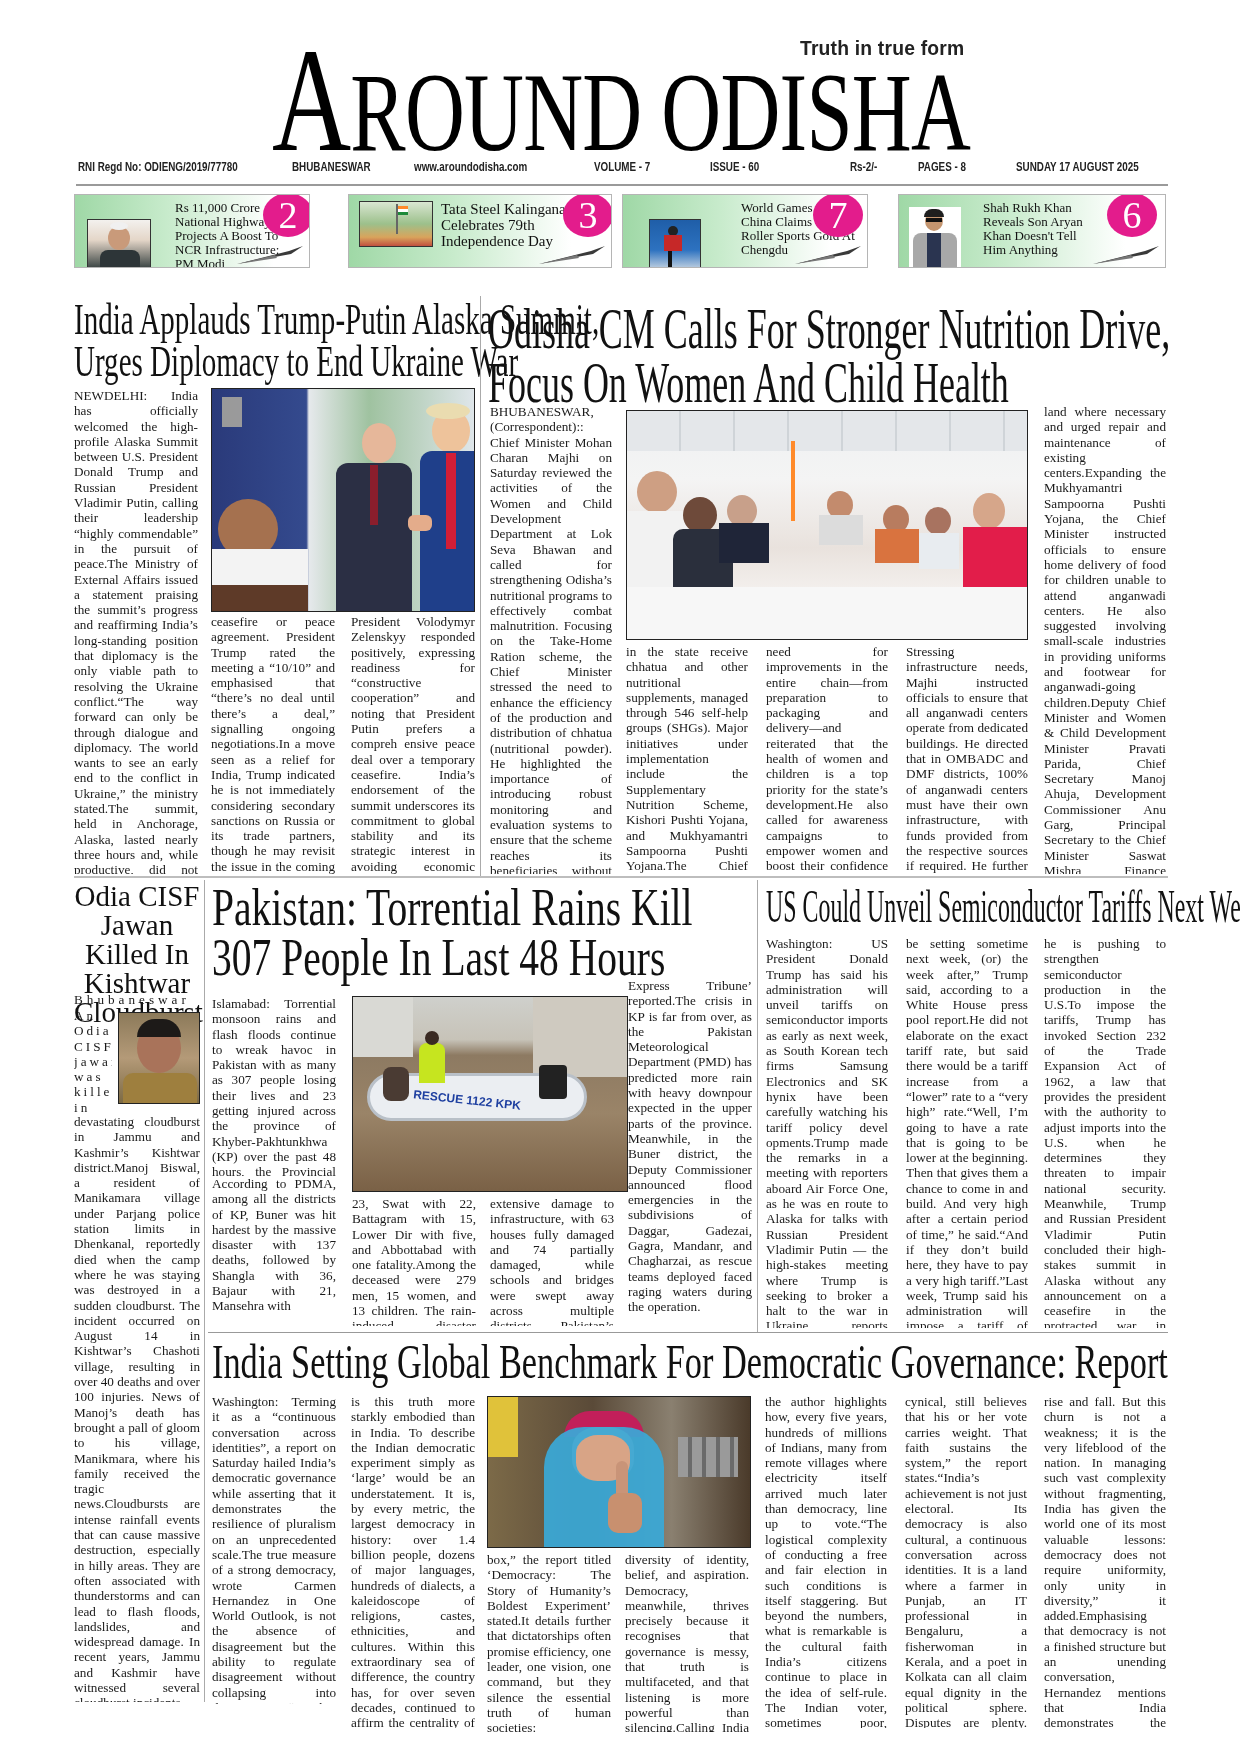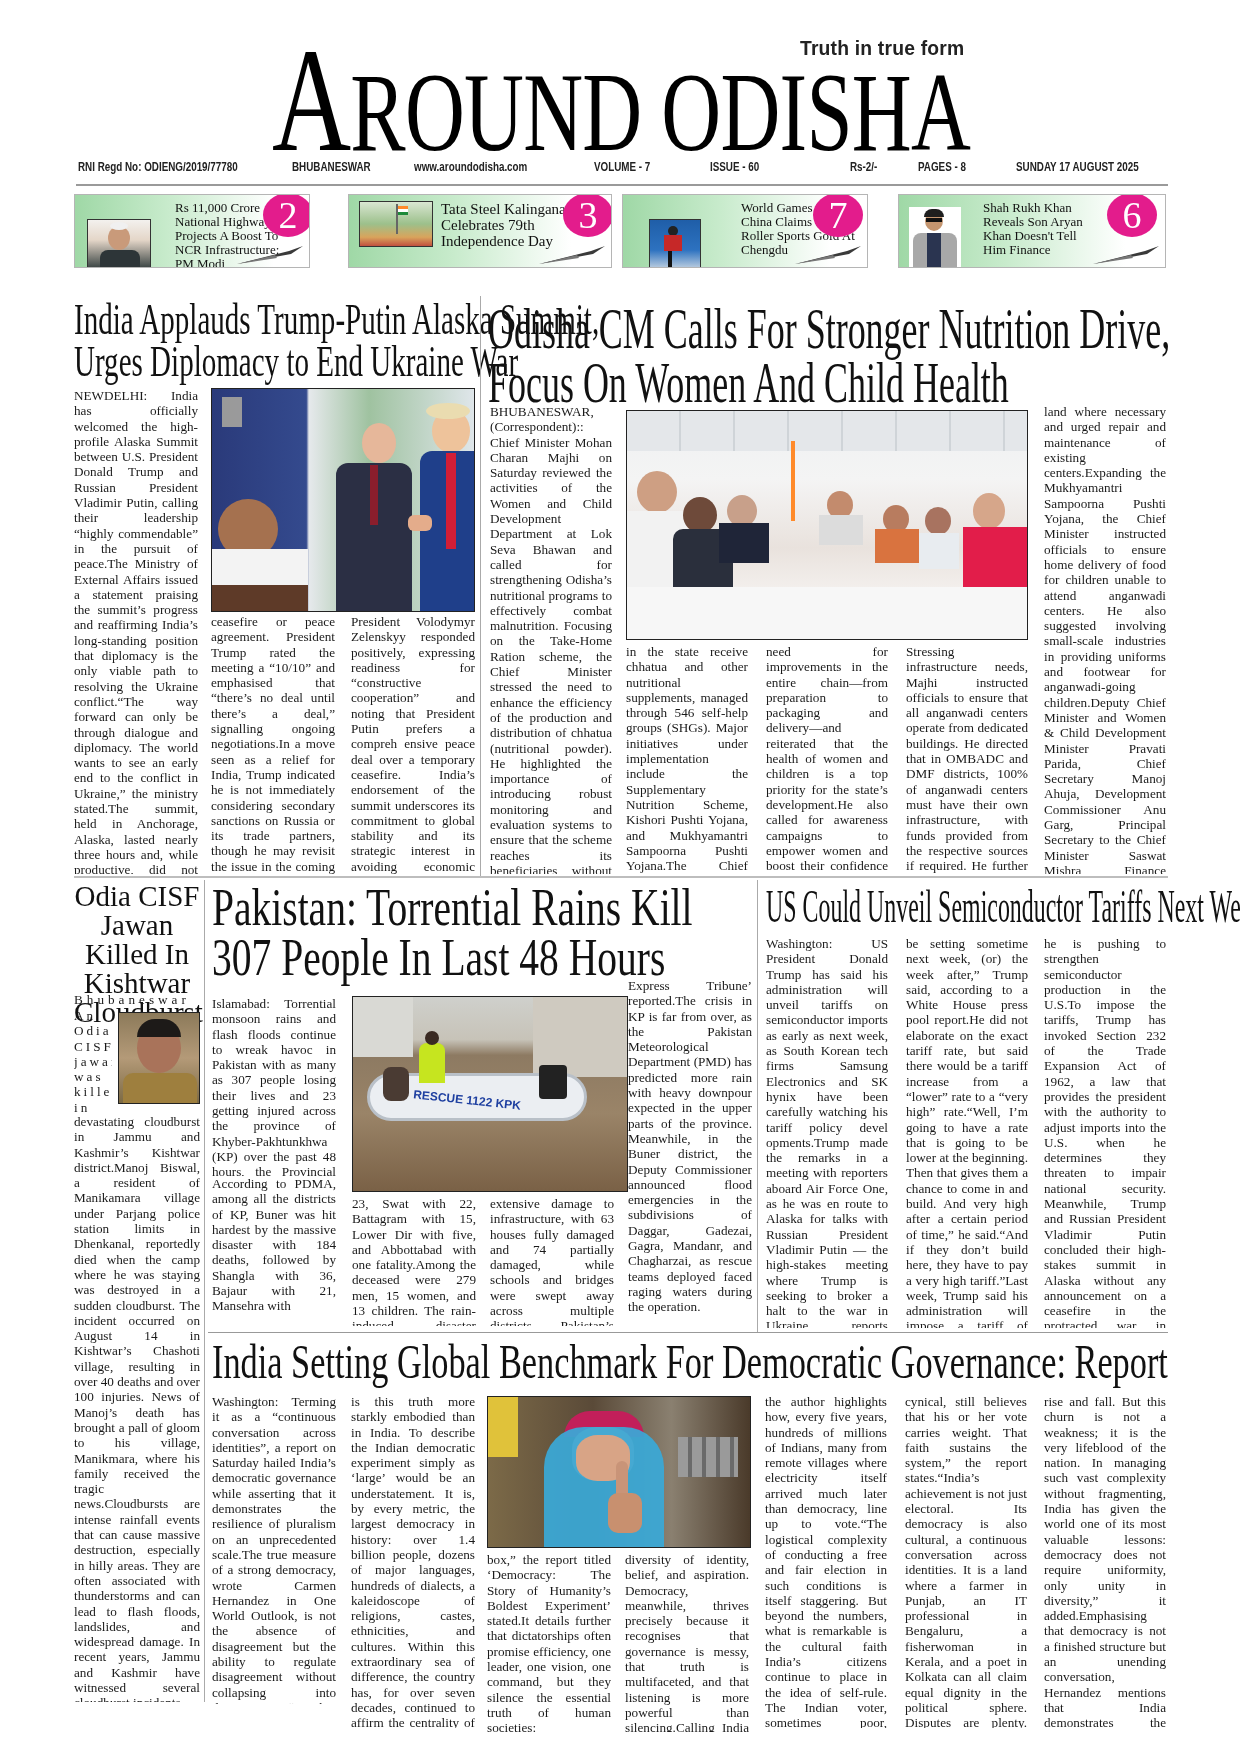--- a/index.html
+++ b/index.html
@@ -97,21 +97,21 @@
 </div>
 
 <div class="abs teaser" style="left:898px;width:268px;">
   <div class="thumb" style="left:10px;top:12px;width:52px;height:64px;border:none;background:#fff;">
     <div style="position:absolute;left:16px;top:4px;width:18px;height:20px;border-radius:50%;background:#c4956f;"></div>
     <div style="position:absolute;left:15px;top:2px;width:20px;height:8px;border-radius:8px 8px 0 0;background:#1e1e1e;"></div>
     <div style="position:absolute;left:17px;top:11px;width:16px;height:4px;background:#111;"></div>
     <div style="position:absolute;left:4px;top:26px;width:44px;height:40px;background:#a8a8a8;border-radius:8px 8px 0 0;"></div>
     <div style="position:absolute;left:18px;top:26px;width:14px;height:40px;background:#2a3450;"></div>
   </div>
-  <div class="ttext" style="left:84px;top:6px;width:118px;">Shah Rukh Khan Reveals Son Aryan Khan Doesn't Tell Him Finance</div>
+  <div class="ttext" style="left:84px;top:6px;width:118px;">Shah Rukh Khan Reveals Son Aryan Khan Doesn't Tell Him Anything</div>
   <div class="badge" style="left:208px;top:-2px;">6</div>
   <svg class="pen" viewBox="0 0 70 20">
       <path d="M2 19 L54 6 L68 1 L56 9 Z" fill="#3a3a3a"></path>
       <path d="M2 19 L40 10 L42 13 Z" fill="#777"></path>
     </svg>
 </div>
 
 <div class="abs" style="left:0;top:0;">
   <div class="abs hl" style="left:74px;top:296px;font-size:44px;transform:scaleX(0.66);">India Applauds Trump-Putin Alaska Summit,</div>
   <div class="abs hl" style="left:74px;top:338px;font-size:44px;transform:scaleX(0.66);">Urges Diplomacy to End Ukraine War</div>
@@ -185,21 +185,21 @@
   <div class="abs col" style="left:74px;top:1114px;width:126px;height:588px;">devastating cloudburst in Jammu and Kashmir’s Kishtwar district.Manoj Biswal, a resident of Manikamara village under Parjang police station limits in Dhenkanal, reportedly died when the camp where he was staying was destroyed in a sudden cloudburst. The incident occurred on August 14 in Kishtwar’s Chashoti village, resulting in over 40 deaths and over 100 injuries. News of Manoj’s death has brought a pall of gloom to his village, Manikmara, where his family received the tragic news.Cloudbursts are intense rainfall events that can cause massive destruction, especially in hilly areas. They are often associated with thunderstorms and can lead to flash floods, landslides, and widespread damage. In recent years, Jammu and Kashmir have witnessed several cloudburst incidents</div>
 </div>
 
 <div class="abs vrule" style="left:204px;top:880px;height:822px;"></div>
 
 <div class="abs" style="left:0;top:0;">
   <div class="abs hl" style="left:212px;top:880px;font-size:52px;transform:scaleX(0.76);">Pakistan: Torrential Rains Kill</div>
   <div class="abs hl" style="left:212px;top:930px;font-size:52px;transform:scaleX(0.76);">307 People In Last 48 Hours</div>
 
   <div class="abs col" style="left:212px;top:996px;width:124px;height:180px;">Islamabad: Torrential monsoon rains and flash floods continue to wreak havoc in Pakistan with as many as 307 people losing their lives and 23 getting injured across the province of Khyber-Pakhtunkhwa (KP) over the past 48 hours, the Provincial Disaster Management Authority (PDMA) said on Saturday.</div>
-  <div class="abs col" style="left:212px;top:1176px;width:124px;height:150px;">According to PDMA, among all the districts of KP, Buner was hit hardest by the massive disaster with 184 deaths, followed by Shangla with 36, Bajaur with 21, Mansehra with</div>
+  <div class="abs col" style="left:212px;top:1176px;width:124px;height:150px;">According to PDMA, among all the districts of KP, Buner was hit hardest by the massive disaster with 137 deaths, followed by Shangla with 36, Bajaur with 21, Mansehra with</div>
 
   <div class="abs photo" style="left:352px;top:996px;width:276px;height:196px;background:linear-gradient(180deg,#cfd0cc 0%,#c7c3b8 22%,#8d7a62 30%,#9a8468 60%,#7a6146 100%);">
     <div style="position:absolute;left:0;top:0;width:60px;height:60px;background:#d9d9d4;"></div>
     <div style="position:absolute;left:180px;top:0;width:96px;height:80px;background:#cfcac0;"></div>
     <div style="position:absolute;left:14px;top:76px;width:220px;height:48px;border-radius:24px;background:#ebeef2;border:3px solid #b9c0c8;"></div>
     <div style="position:absolute;left:60px;top:96px;font-family:'Liberation Sans',sans-serif;font-size:12px;font-weight:bold;color:#1e3fa0;transform:rotate(6deg);">RESCUE 1122 KPK</div>
     <div style="position:absolute;left:186px;top:68px;width:28px;height:34px;background:#222;border-radius:4px;"></div>
     <div style="position:absolute;left:66px;top:46px;width:26px;height:40px;background:#c6e51f;border-radius:8px 8px 0 0;"></div>
     <div style="position:absolute;left:72px;top:34px;width:14px;height:14px;border-radius:50%;background:#3a2a22;"></div>
     <div style="position:absolute;left:30px;top:70px;width:26px;height:34px;background:#4a3b33;border-radius:8px;"></div>

